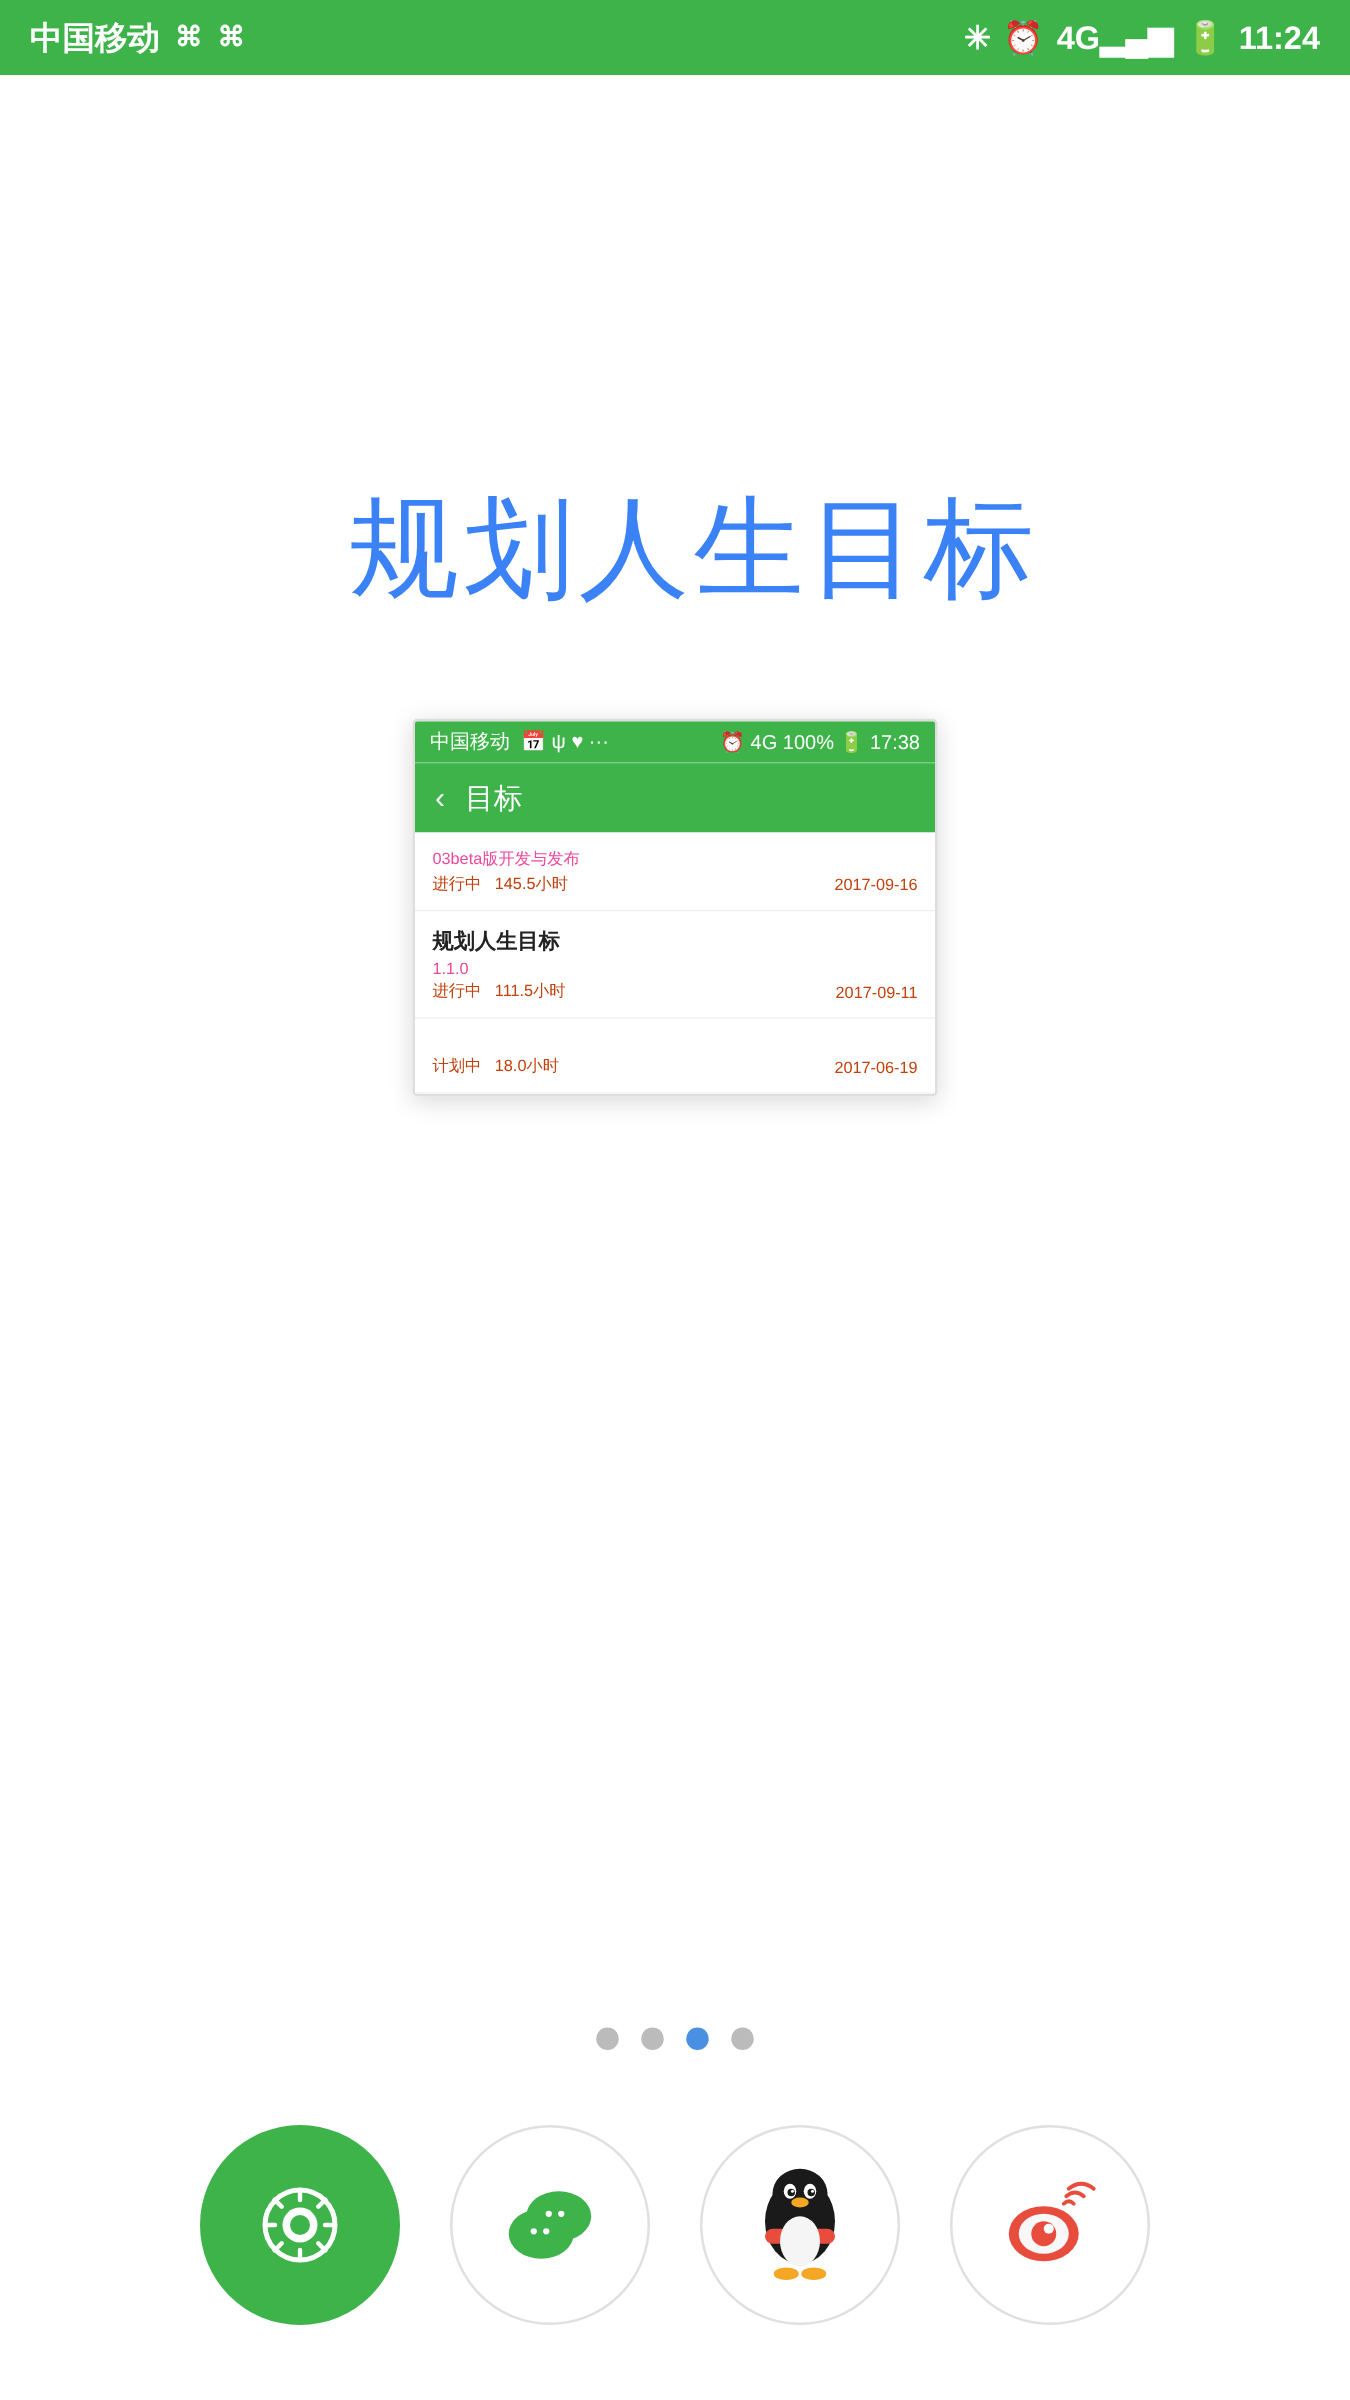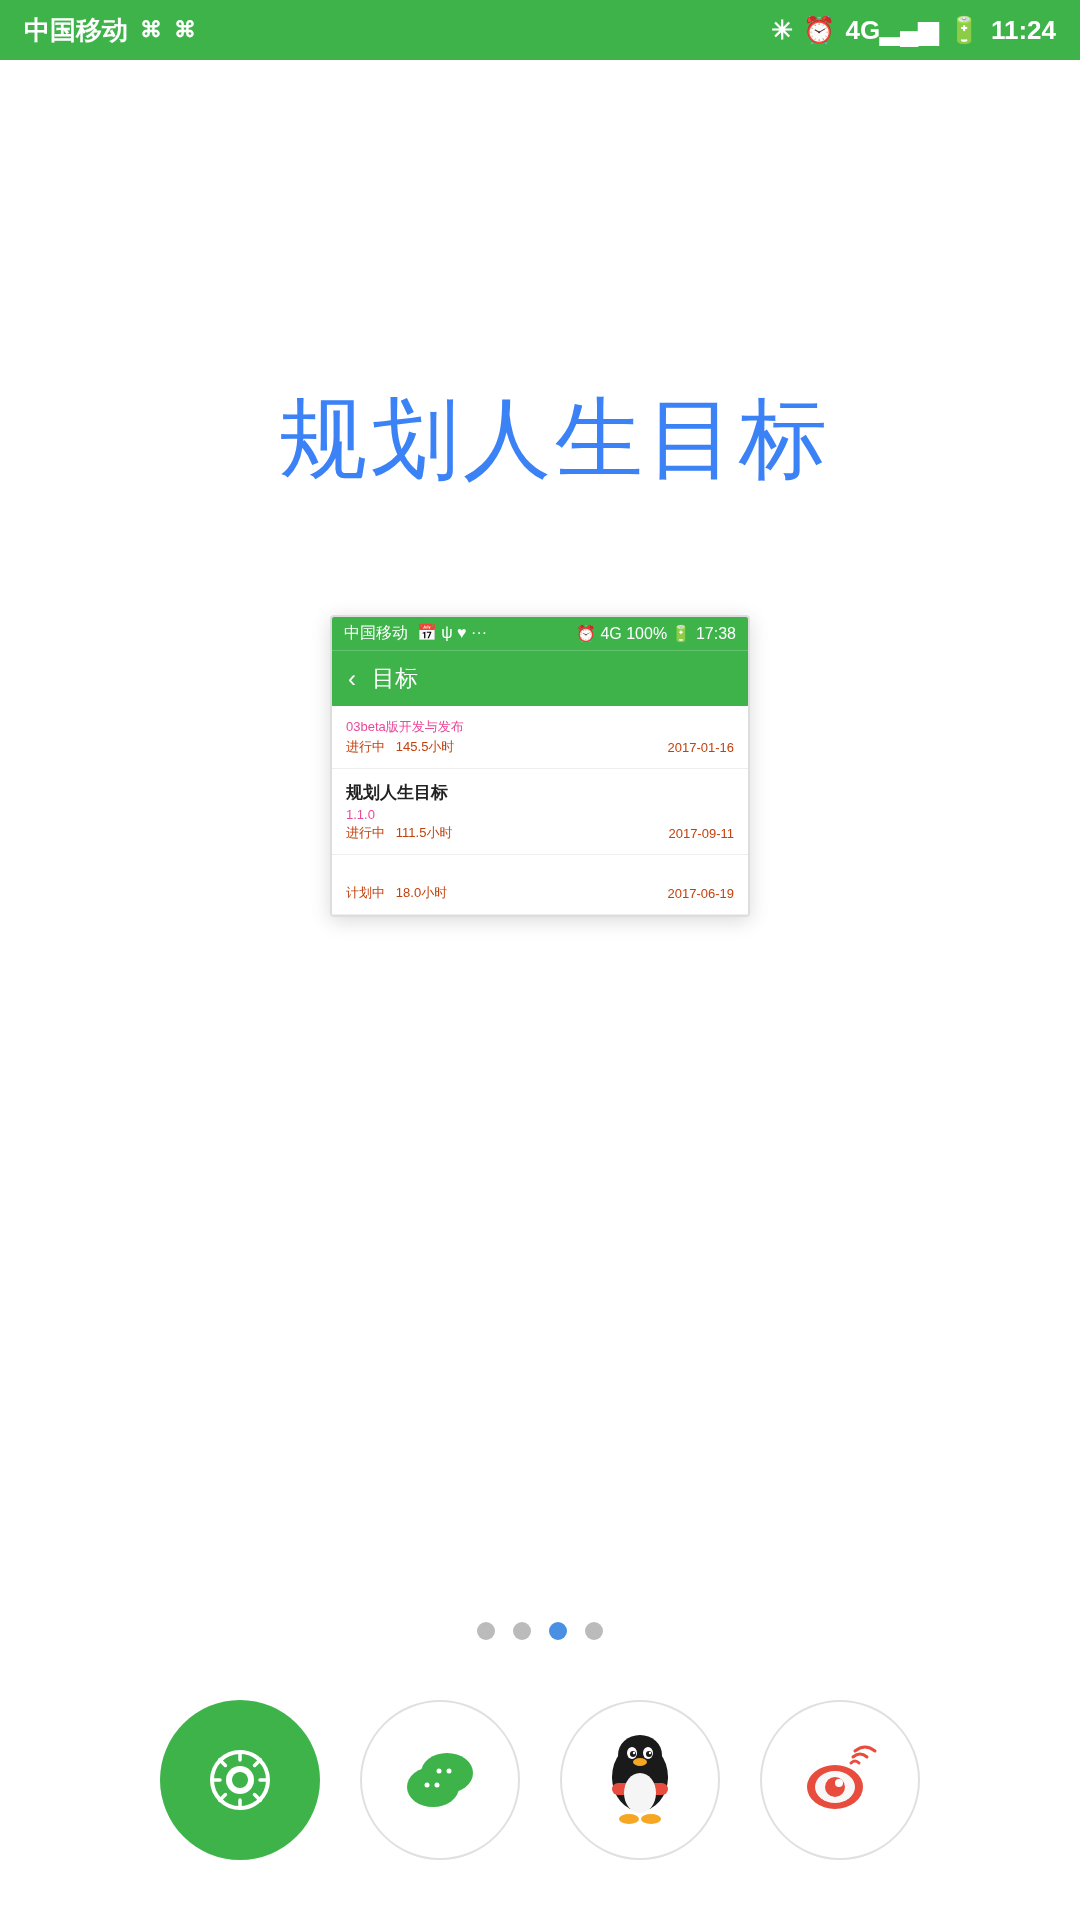--- a/index.html
+++ b/index.html
@@ -57,21 +57,21 @@
       font-weight: 400;
       color: #3b82f6;
       margin-top: 320px;
       letter-spacing: 4px;
       margin-left: 30px;
     }
 
     
     .phone-screenshot {
       width: 420px;
-      margin-top: 116px;
+      margin-top: 76px;
       border: 2px solid #ddd;
       border-radius: 4px;
       overflow: hidden;
       box-shadow: 0 4px 20px rgba(0,0,0,0.15);
     }
 
     
     .screenshot-statusbar {
       background: #3db34a;
       color: white;
@@ -230,21 +230,21 @@
       <span class="back-arrow">‹</span>
       <span class="header-title">目标</span>
     </div>
 
     <div class="screenshot-body">
 
       <div class="screenshot-item">
         <div class="screenshot-item-subtitle">03beta版开发与发布</div>
         <div class="screenshot-item-row">
           <span>进行中 &nbsp;&nbsp;145.5小时</span>
-          <span>2017-01-16</span>
+          <span>2017-09-16</span>
         </div>
       </div>
 
       <div class="screenshot-item">
         <div class="screenshot-item-title">规划人生目标</div>
         <div class="screenshot-item-subtitle">1.1.0</div>
         <div class="screenshot-item-row">
           <span>进行中 &nbsp;&nbsp;111.5小时</span>
           <span>2017-09-11</span>
         </div>

